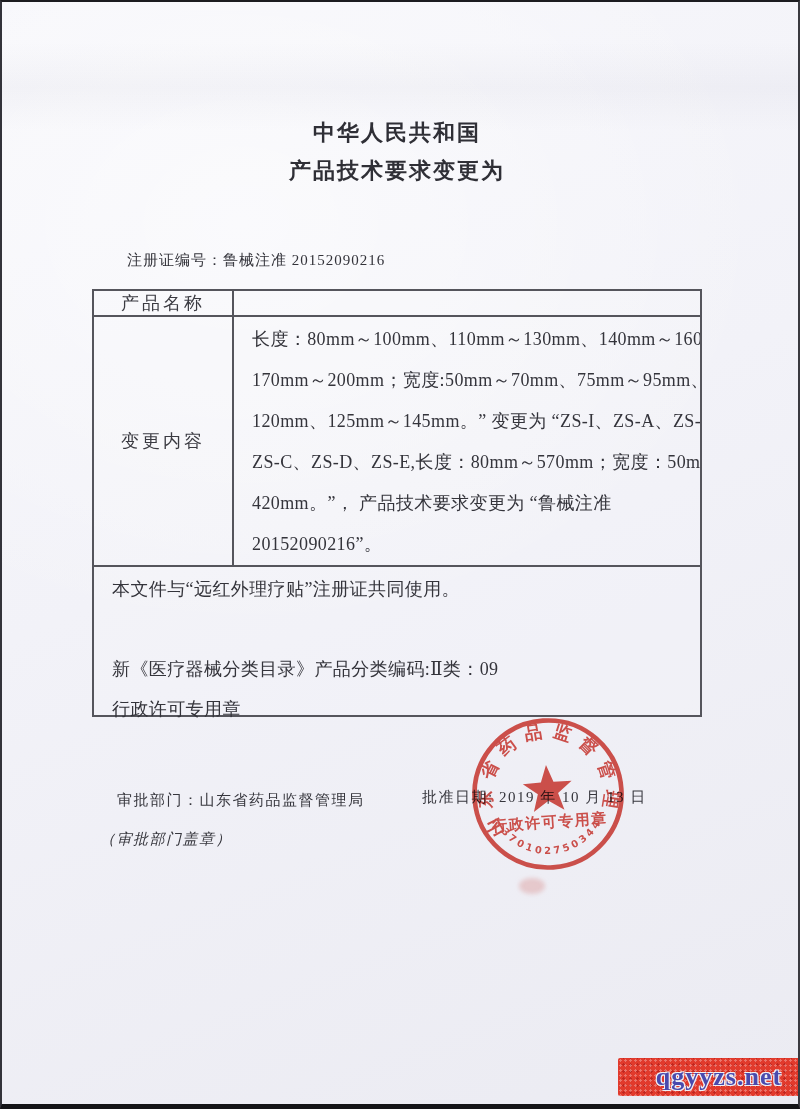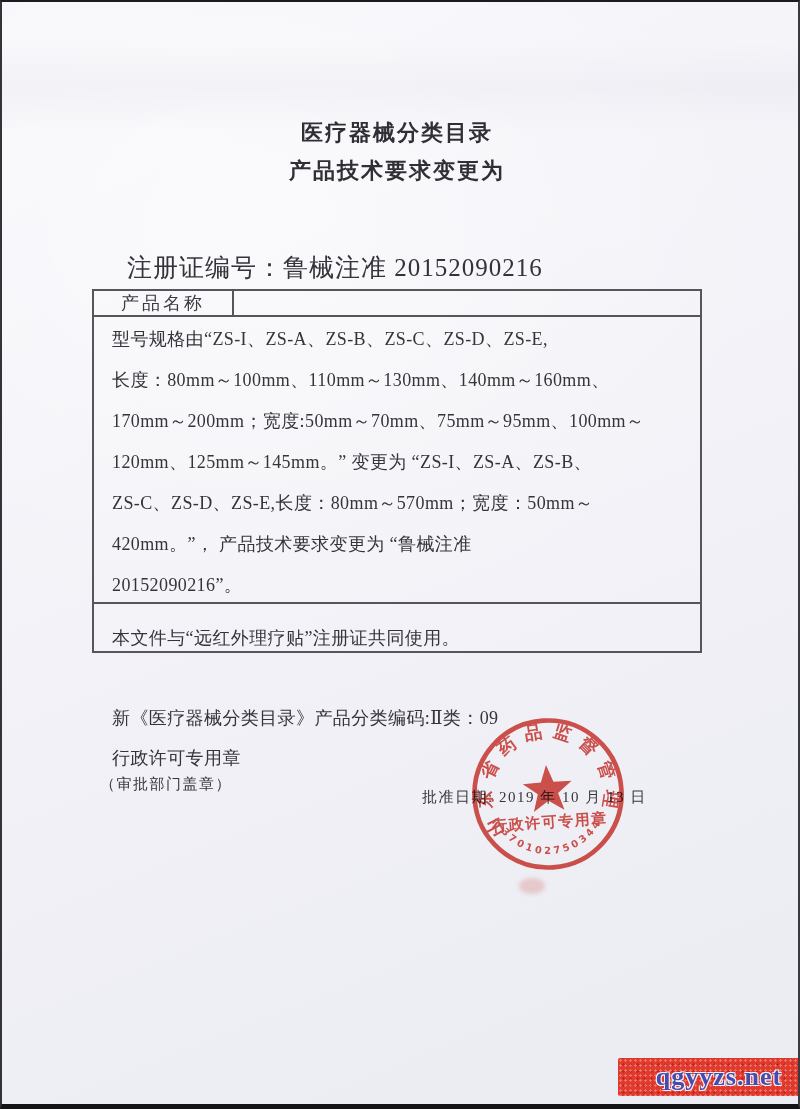--- a/index.html
+++ b/index.html
@@ -18,48 +18,48 @@
     color: #35353c;
   }
   .crease {
     position: absolute; left: 0; right: 0; height: 90px; top: 40px;
     background: linear-gradient(180deg, rgba(120,120,140,0) 0%, rgba(120,120,150,.05) 50%, rgba(120,120,140,0) 100%);
   }
 
   .title-block { position: absolute; left: 0; right: 6px; top: 112px; text-align: center; }
   .title-line { font-size: 22px; font-weight: 600; color: #2f2f36; letter-spacing: 2px; line-height: 38px; }
 
-  .reg-line { position: absolute; left: 125px; top: 249px; font-size: 25px; letter-spacing: 1px; color: #33333a; }
+  .reg-line { position: absolute; left: 125px; top: 249px; font-size: 15px; letter-spacing: 1px; color: #33333a; }
 
   .doc-table {
-    position: absolute; left: 90px; top: 287px; width: 610px; height: 364px;
+    position: absolute; left: 90px; top: 287px; width: 610px; height: 428px;
     border: 2px solid #55555c;
     display: flex; flex-direction: column;
     background: rgba(255,255,255,.12);
   }
   .trow { display: flex; flex-direction: row; }
   .trow + .trow { border-top: 2px solid #55555c; }
   .trow-product { height: 43px; }
   .trow-change  { height: 287px; }
   .trow-remarks { flex: 1; }
   .tlabel {
     width: 140px; flex: 0 0 140px; border-right: 2px solid #55555c;
     display: flex; align-items: center; justify-content: center;
     font-size: 18px; letter-spacing: 3px; color: #3a3a41;
   }
   .tcontent { flex: 1; padding: 2px 6px 0 18px; overflow: hidden; font-size: 18px; color: #34343b; }
   .trow-product .tcontent { display: flex; align-items: center; padding-top: 0; letter-spacing: 2px; }
   .tline { line-height: 41px; min-height: 41px; white-space: nowrap; letter-spacing: .4px; }
   .trow-remarks .tline { line-height: 40px; min-height: 40px; }
-  .trow-remarks .tcontent { padding-top: 14px; }
+  .trow-remarks .tcontent { padding-top: 2px; }
 
   .footer-line { position: absolute; font-size: 15px; letter-spacing: 1.5px; color: #36363d; }
   .f-dept { left: 115px; top: 789px; }
   .f-date { left: 420px; top: 786px; }
-  .f-sealnote { left: 98px; top: 773px; }
+  .f-sealnote { left: 98px; top: 828px; font-style: italic; }
 
   .seal {
     position: absolute; left: 458px; top: 704px; width: 176px; height: 176px;
     mix-blend-mode: multiply; opacity: .92;
     transform: rotate(-4deg);
   }
   .seal svg { width: 100%; height: 100%; }
   .seal-smudge {
     position: absolute; left: 517px; top: 876px; width: 26px; height: 16px;
     background: #d94a40; border-radius: 50%; opacity: .22; filter: blur(2px);
@@ -83,51 +83,52 @@
     text-shadow: -1px -1px 0 #eef0f6, 1px -1px 0 #eef0f6, -1px 1px 0 #eef0f6, 1px 1px 0 #eef0f6;
   }
 </style>
 </head>
 <body>
 
 <div class="paper">
   <div class="crease"></div>
 
   <div class="title-block">
-    <div class="title-line">医疗器械分类目录</div>
+    <div class="title-line">中华人民共和国</div>
     <div class="title-line">产品技术要求变更为</div>
   </div>
 
   <div class="reg-line">注册证编号：鲁械注准 20152090216</div>
 
   <div class="doc-table">
     <div class="trow trow-product">
       <div class="tlabel">产品名称</div>
     </div>
     <div class="trow trow-change">
+      <div class="tlabel">变更内容</div>
       <div class="tcontent">
-          <div class="tline">型号规格由“ZS-I、ZS-A、ZS-B、ZS-C、ZS-D、ZS-E,</div>
           <div class="tline">长度：80mm～100mm、110mm～130mm、140mm～160mm、</div>
           <div class="tline">170mm～200mm；宽度:50mm～70mm、75mm～95mm、100mm～</div>
           <div class="tline">120mm、125mm～145mm。” 变更为 “ZS-I、ZS-A、ZS-B、</div>
           <div class="tline">ZS-C、ZS-D、ZS-E,长度：80mm～570mm；宽度：50mm～</div>
           <div class="tline">420mm。”， 产品技术要求变更为 “鲁械注准</div>
           <div class="tline">20152090216”。</div>
         </div>
     </div>
     <div class="trow trow-remarks">
       <div class="tcontent">
           <div class="tline">本文件与“远红外理疗贴”注册证共同使用。</div>
           <div class="tline"></div>
           <div class="tline">新《医疗器械分类目录》产品分类编码:Ⅱ类：09</div>
           <div class="tline">行政许可专用章</div>
         </div>
     </div>
   </div>
 
+  <div class="footer-line f-dept">审批部门：山东省药品监督管理局</div>
   <div class="footer-line f-date">批准日期: 2019 年 10 月 13 日</div>
   <div class="footer-line f-sealnote">（审批部门盖章）</div>
 
   <div class="seal">
     <svg viewBox="0 0 170 170" xmlns="http://www.w3.org/2000/svg">
       <defs>
         <path id="arcTop" d="M 42.9 120.4 A 55 55 0 1 1 127.1 120.4" fill="none"></path>
         <path id="arcBottom" d="M 34.8 114 A 58 58 0 0 0 135.2 114" fill="none"></path>
       </defs>
       <circle cx="85" cy="85" r="71" fill="none" stroke="#d6453e" stroke-width="4.5"></circle>

